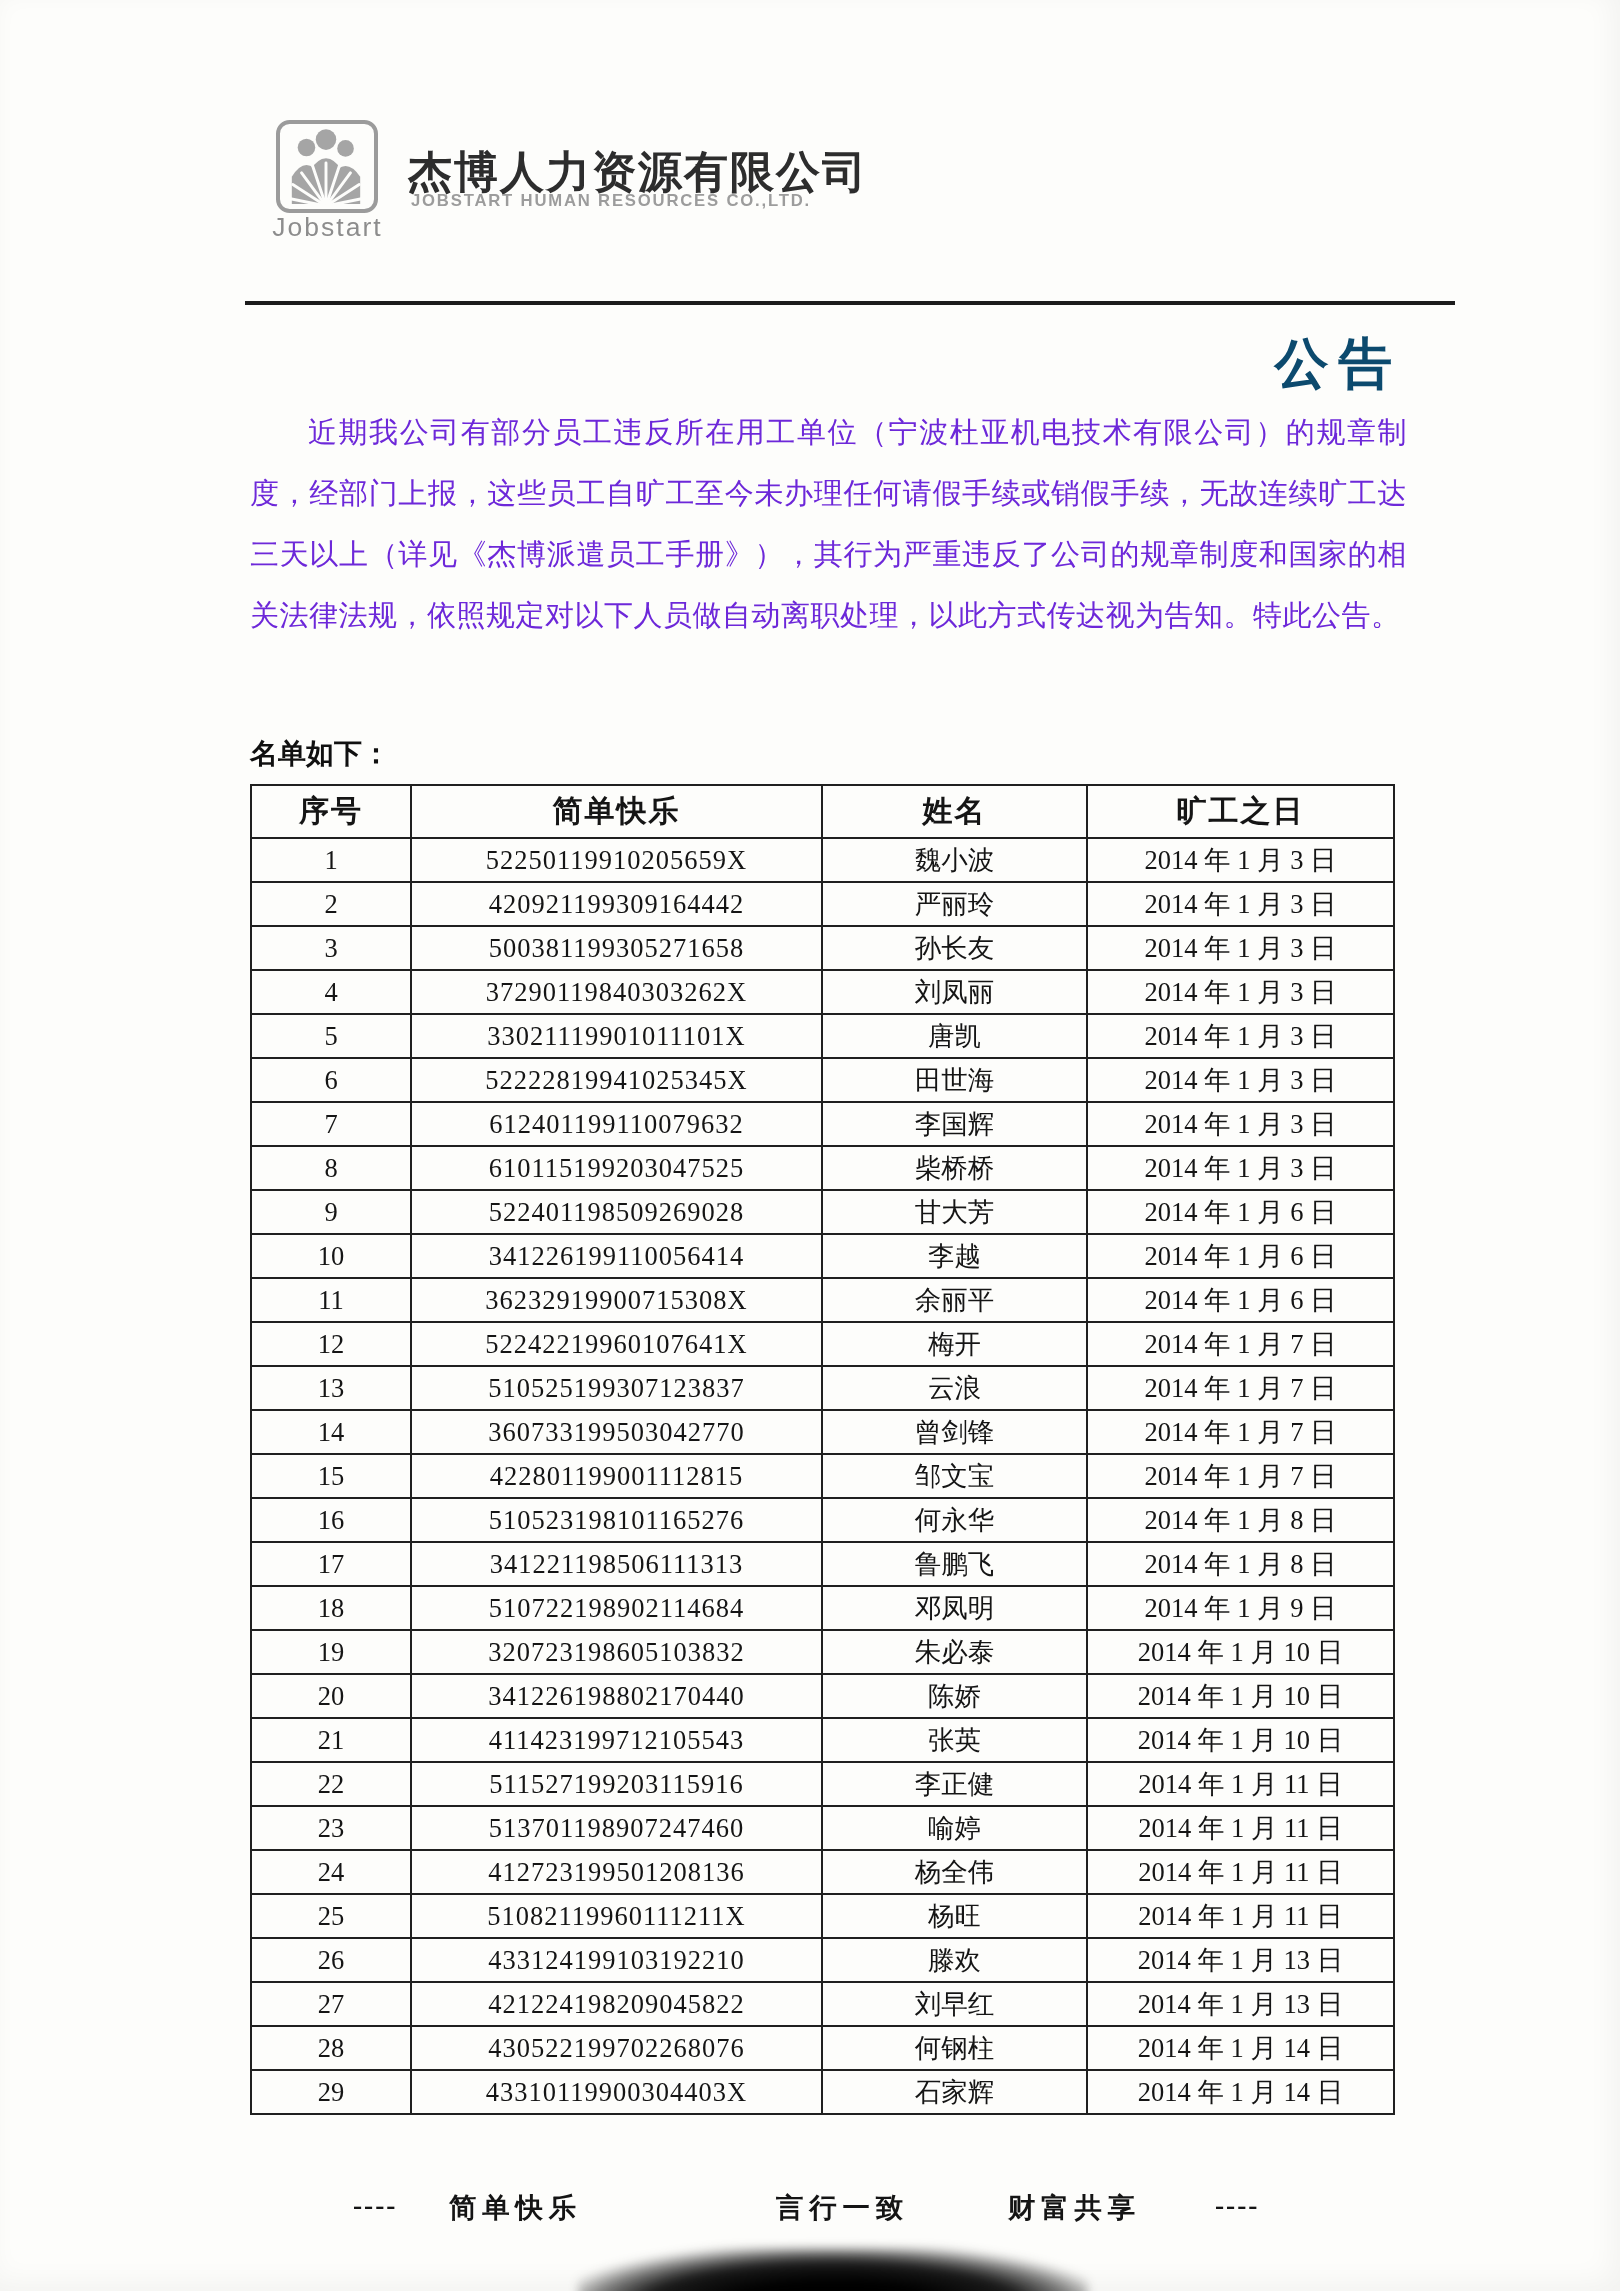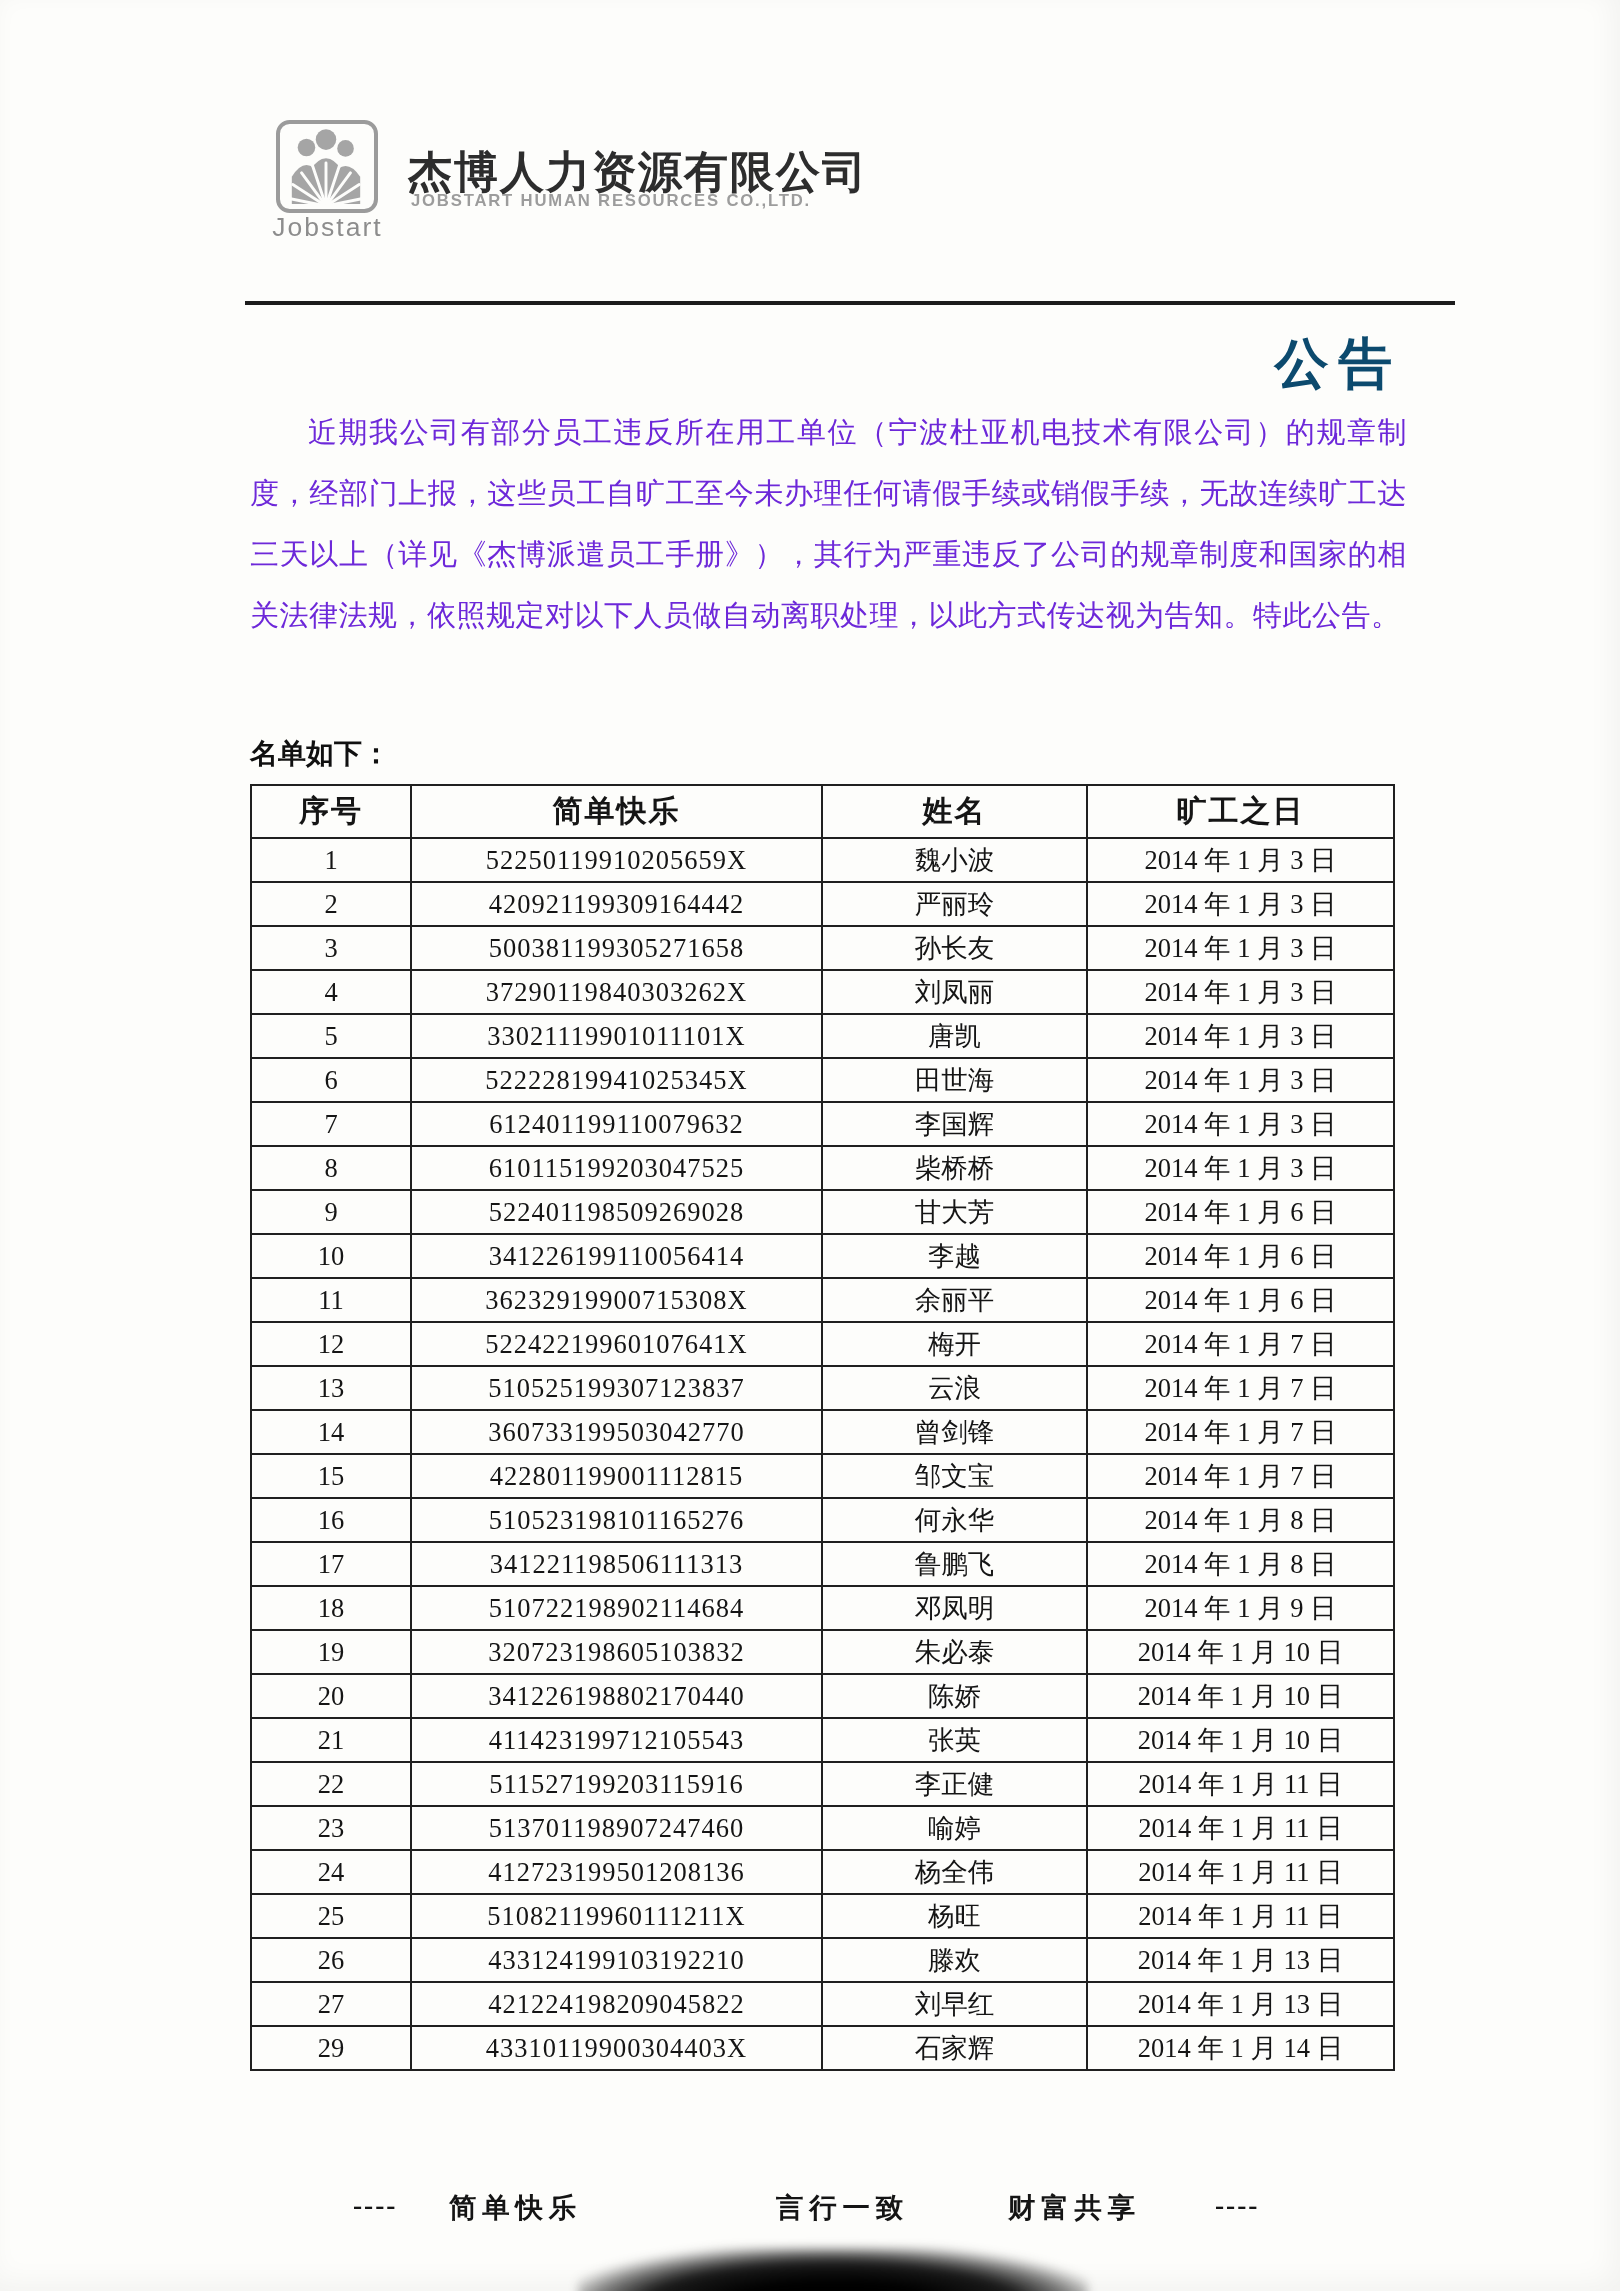--- a/index.html
+++ b/index.html
@@ -265,20 +265,26 @@
           <td class="name-cell">滕欢</td>
           <td class="date-cell">2014 年 1 月 13 日</td>
         </tr>
         <tr>
           <td class="no-cell">27</td>
           <td class="id-cell">421224198209045822</td>
           <td class="name-cell">刘早红</td>
           <td class="date-cell">2014 年 1 月 13 日</td>
         </tr>
         <tr>
+          <td class="no-cell">28</td>
+          <td class="id-cell">430522199702268076</td>
+          <td class="name-cell">何钢柱</td>
+          <td class="date-cell">2014 年 1 月 14 日</td>
+        </tr>
+        <tr>
           <td class="no-cell">29</td>
           <td class="id-cell">43310119900304403X</td>
           <td class="name-cell">石家辉</td>
           <td class="date-cell">2014 年 1 月 14 日</td>
         </tr>
       </tbody>
   </table>
 
   <div class="footer">
     <span class="f-dash1">----</span>

